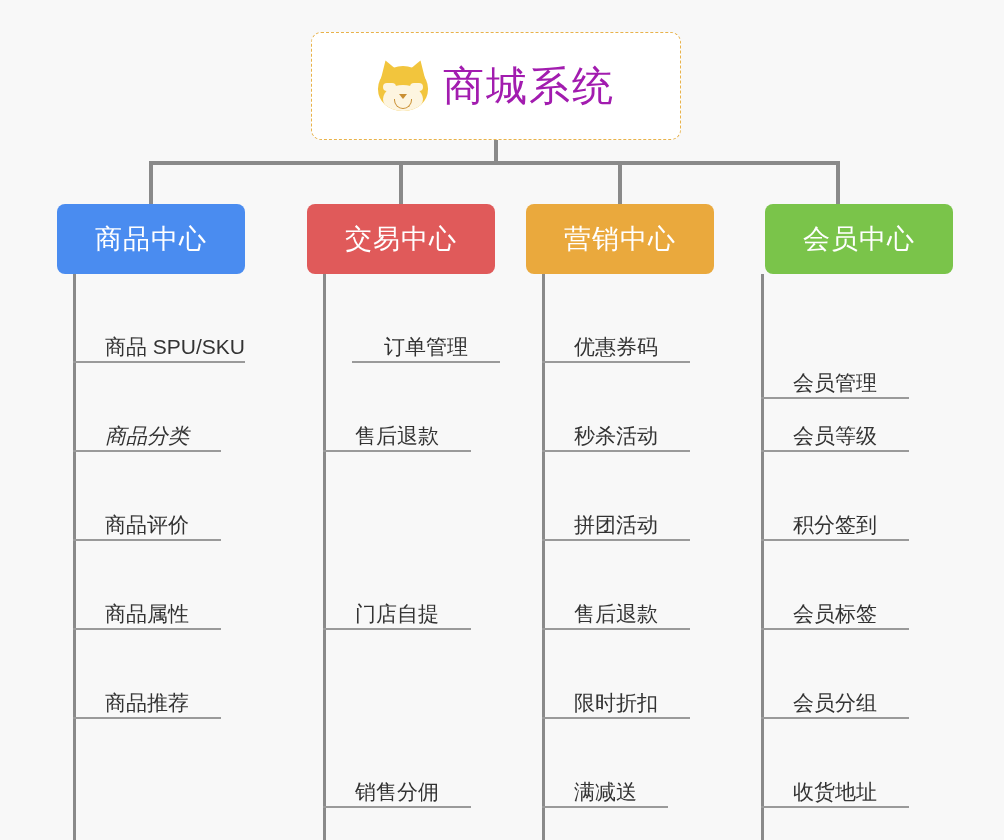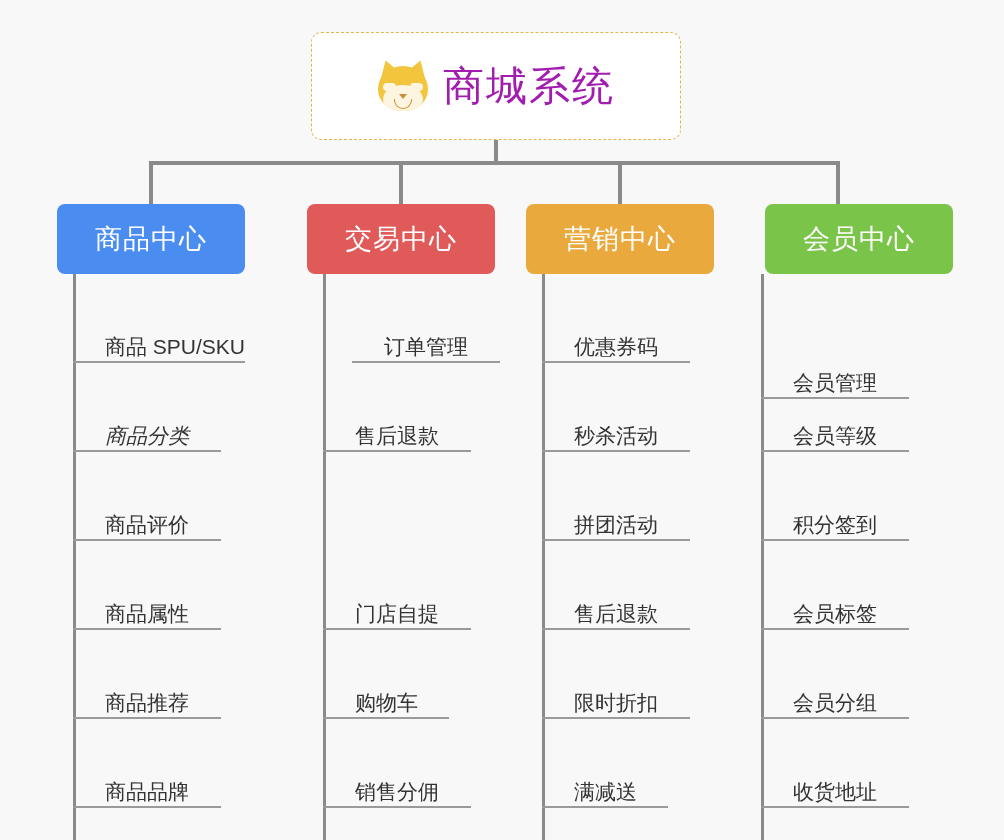--- a/index.html
+++ b/index.html
@@ -229,48 +229,40 @@
             <div class="leaf-underline" style="width: 148px;"></div>
           </div>
           <div class="leaf" style="top: 267px; width: 148px; text-align: center;">
             <span class="leaf-label">商品属性</span>
             <div class="leaf-underline" style="width: 148px;"></div>
           </div>
           <div class="leaf" style="top: 356px; width: 148px;">
             <span class="leaf-label">商品推荐</span>
             <div class="leaf-underline" style="width: 148px;"></div>
           </div>
-          <div class="leaf" style="top: 445px; width: 148px;">
-            <span class="leaf-label">商品品牌</span>
-            <div class="leaf-underline" style="width: 148px;"></div>
-          </div>
         </div>
       </div>
       <div class="column" style="left: 307px;">
         <div class="col-head" style="background: rgb(224, 90, 90);">
           <span>交易中心</span>
         </div>
         <div class="branch">
           <div class="trunk"></div>
           <div class="leaf" style="top: 0px; width: 148px; margin-left: 29px;">
             <span class="leaf-label">订单管理</span>
             <div class="leaf-underline" style="width: 148px;"></div>
           </div>
           <div class="leaf" style="top: 89px; width: 148px;">
             <span class="leaf-label">售后退款</span>
             <div class="leaf-underline" style="width: 148px;"></div>
           </div>
           <div class="leaf" style="top: 267px; width: 148px;">
             <span class="leaf-label">门店自提</span>
             <div class="leaf-underline" style="width: 148px;"></div>
           </div>
-          <div class="leaf" style="top: 356px; width: 126px;">
-            <span class="leaf-label">购物车</span>
-            <div class="leaf-underline" style="width: 126px;"></div>
-          </div>
           <div class="leaf" style="top: 445px; width: 148px;">
             <span class="leaf-label">销售分佣</span>
             <div class="leaf-underline" style="width: 148px;"></div>
           </div>
         </div>
       </div>
       <div class="column" style="left: 526px;">
         <div class="col-head" style="background: rgb(234, 169, 61);">
           <span>营销中心</span>
         </div>

